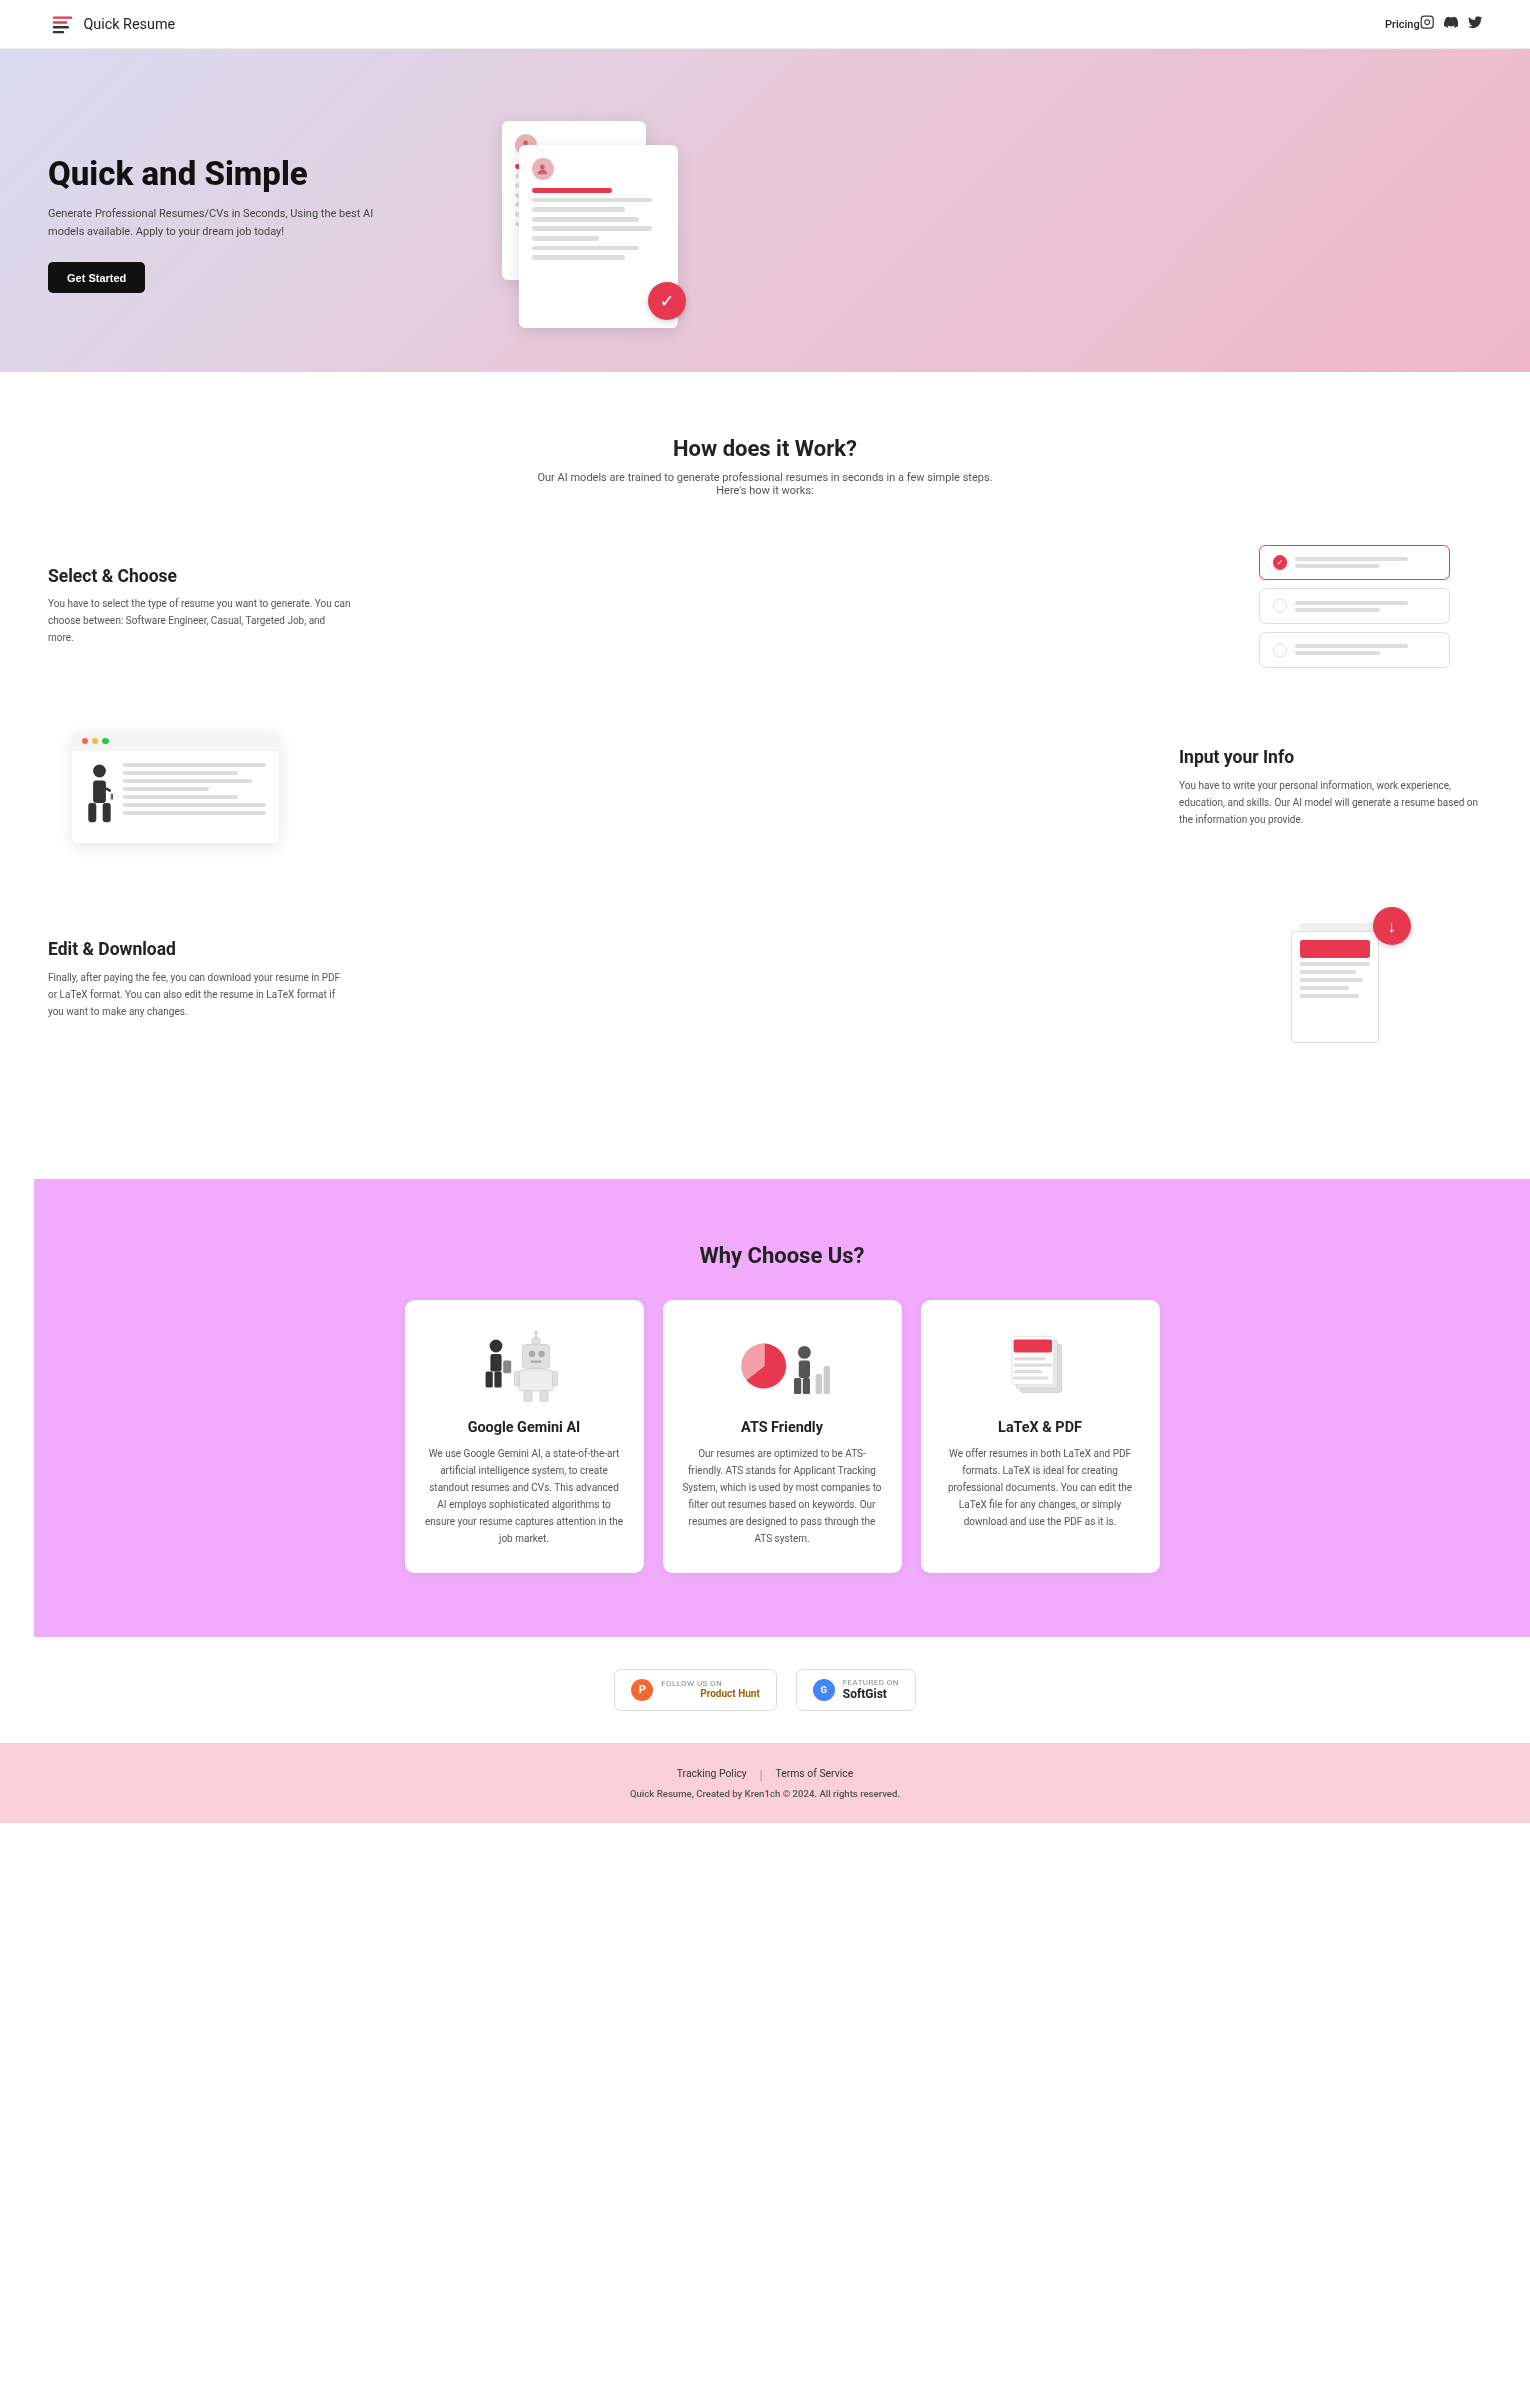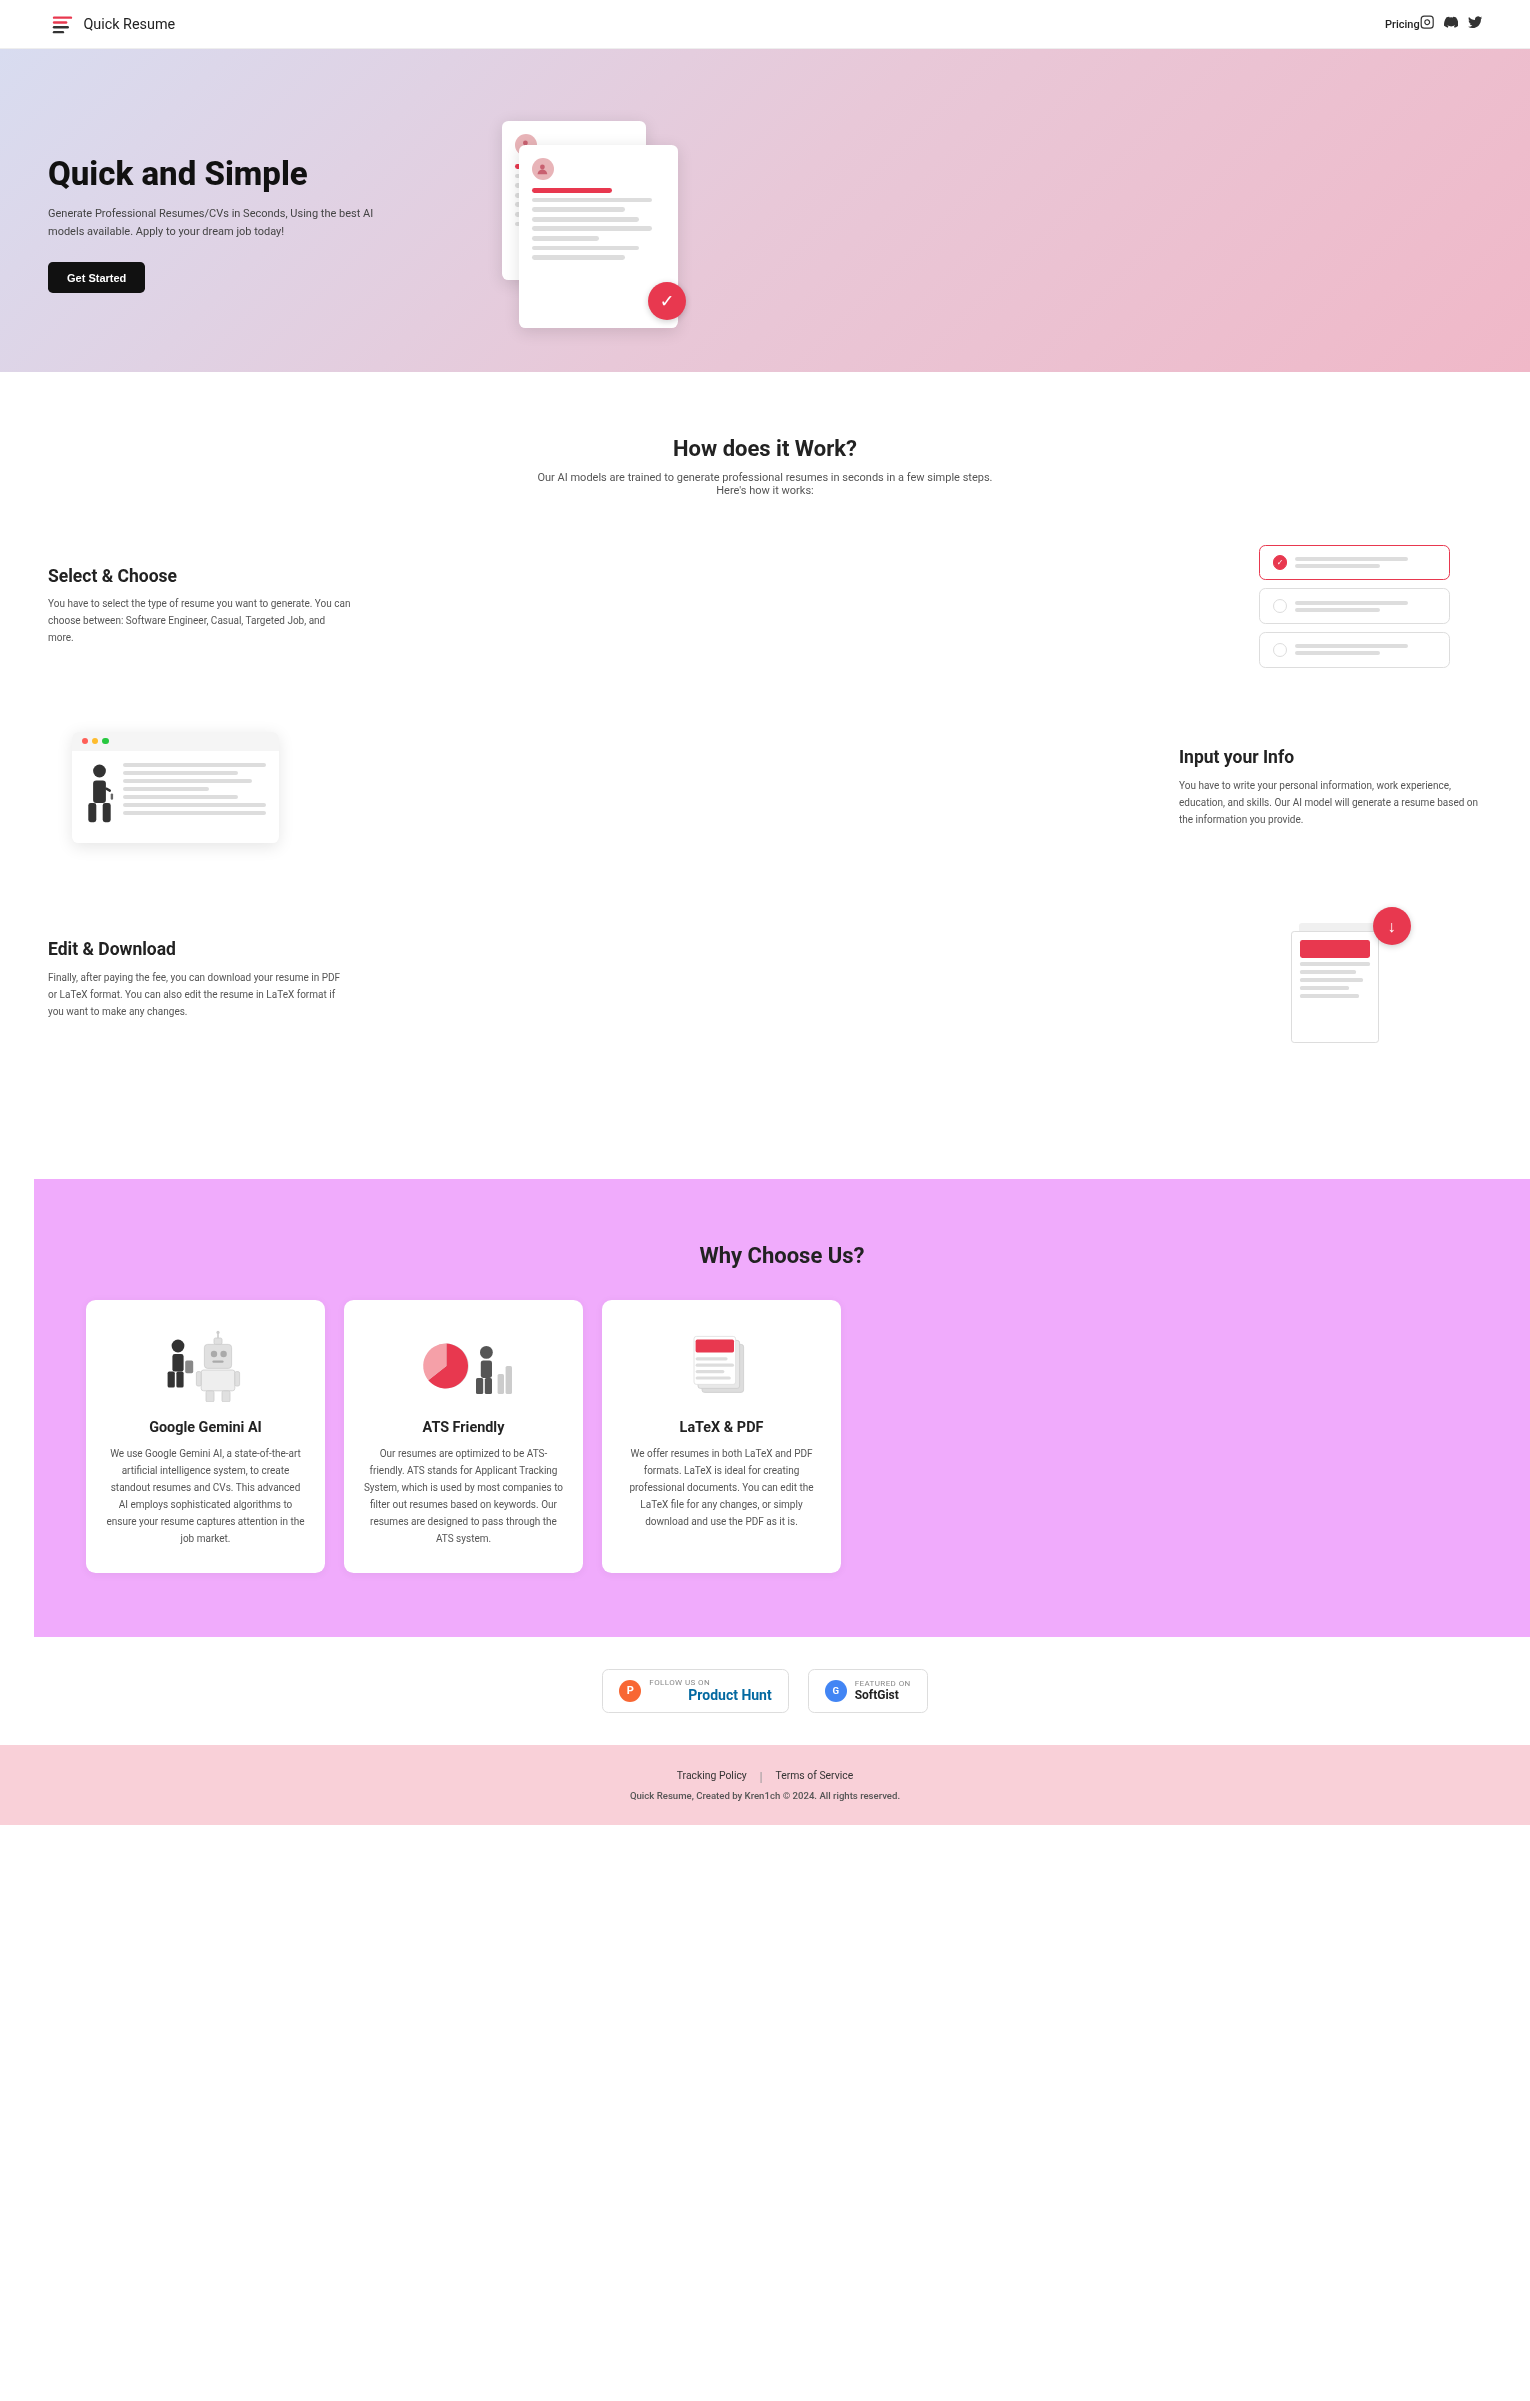--- a/index.html
+++ b/index.html
@@ -104,41 +104,41 @@
     .download-visual { position: relative; width: 144px; height: 144px; }
     .doc-back { position: absolute; width: 80px; height: 104px; background: #f0f0f0; border-radius: 3.2px; top: 16px; left: 16px; display: flex; flex-direction: column; padding: 8px; gap: 4px; }
     .download-circle {
       position: absolute; width: 38px; height: 38px; border-radius: 50%; background: #e8384f;
       display: flex; align-items: center; justify-content: center;
       color: #fff; font-size: 16px; top: 0; right: 16px; box-shadow: 0 1.6px 6.4px rgba(0,0,0,0.2);
     }
 
     
     .why-section { padding: 64px 52px; background: #f0abfc; margin-left: 34px; }
-    .cards-row { display: flex; gap: 19px; margin-top: 32px; }
+    .cards-row { display: flex; gap: 19px; justify-content: center; margin-top: 32px; }
     .feature-card {
       background: #fff; border-radius: 9.6px; padding: 25.5px 19px;
       flex: 1; max-width: 239px; text-align: center;
       box-shadow: 0 1.6px 8px rgba(0,0,0,0.05);
     }
     .card-icon-area { height: 80px; display: flex; align-items: center; justify-content: center; margin-bottom: 12.8px; }
     .feature-card-title { font-size: 14.4px; font-weight: 700; margin-bottom: 9.6px; }
     .feature-card-desc { font-size: 10px; color: #555; line-height: 1.7; }
 
     
     .badges-section { padding: 32px 48px; background: #fff; display: flex; justify-content: center; gap: 19px; }
     .badge-btn {
       display: flex; align-items: center; gap: 8px;
       border: 1.2px solid #ddd; border-radius: 6.4px; padding: 8px 16px;
       text-decoration: none; cursor: pointer; background: #fff;
     }
     .badge-ph { background: #f86734; border-radius: 50%; width: 22px; height: 22px; display: flex; align-items: center; justify-content: center; color: #fff; font-weight: 700; font-size: 11px; }
     .badge-ph-text { display: flex; flex-direction: column; line-height: 1.2; }
     .badge-ph-follow { font-size: 8px; color: #888; text-transform: uppercase; letter-spacing: 0.4px; }
-    .badge-ph-name { font-size: 14px; font-weight: 700; color: #0369a1; padding-left: 39px; }
+    .badge-ph-name { font-size: 10px; font-weight: 700; color: #a16207; padding-left: 39px; }
     .badge-g-icon { width: 22px; height: 22px; border-radius: 50%; background: #4285F4; display: flex; align-items: center; justify-content: center; color: #fff; font-size: 9.6px; font-weight: 700; }
     .badge-sg-text { display: flex; flex-direction: column; line-height: 1.2; }
     .badge-sg-featured { font-size: 8px; color: #888; text-transform: uppercase; letter-spacing: 0.4px; }
     .badge-sg-name { font-size: 12px; font-weight: 700; color: #222; }
 
     
     footer {
       background: #f9d0d8; padding: 24px 48px; text-align: center;
     }
     .footer-links { display: flex; justify-content: center; gap: 12.8px; margin-bottom: 6.4px; }

